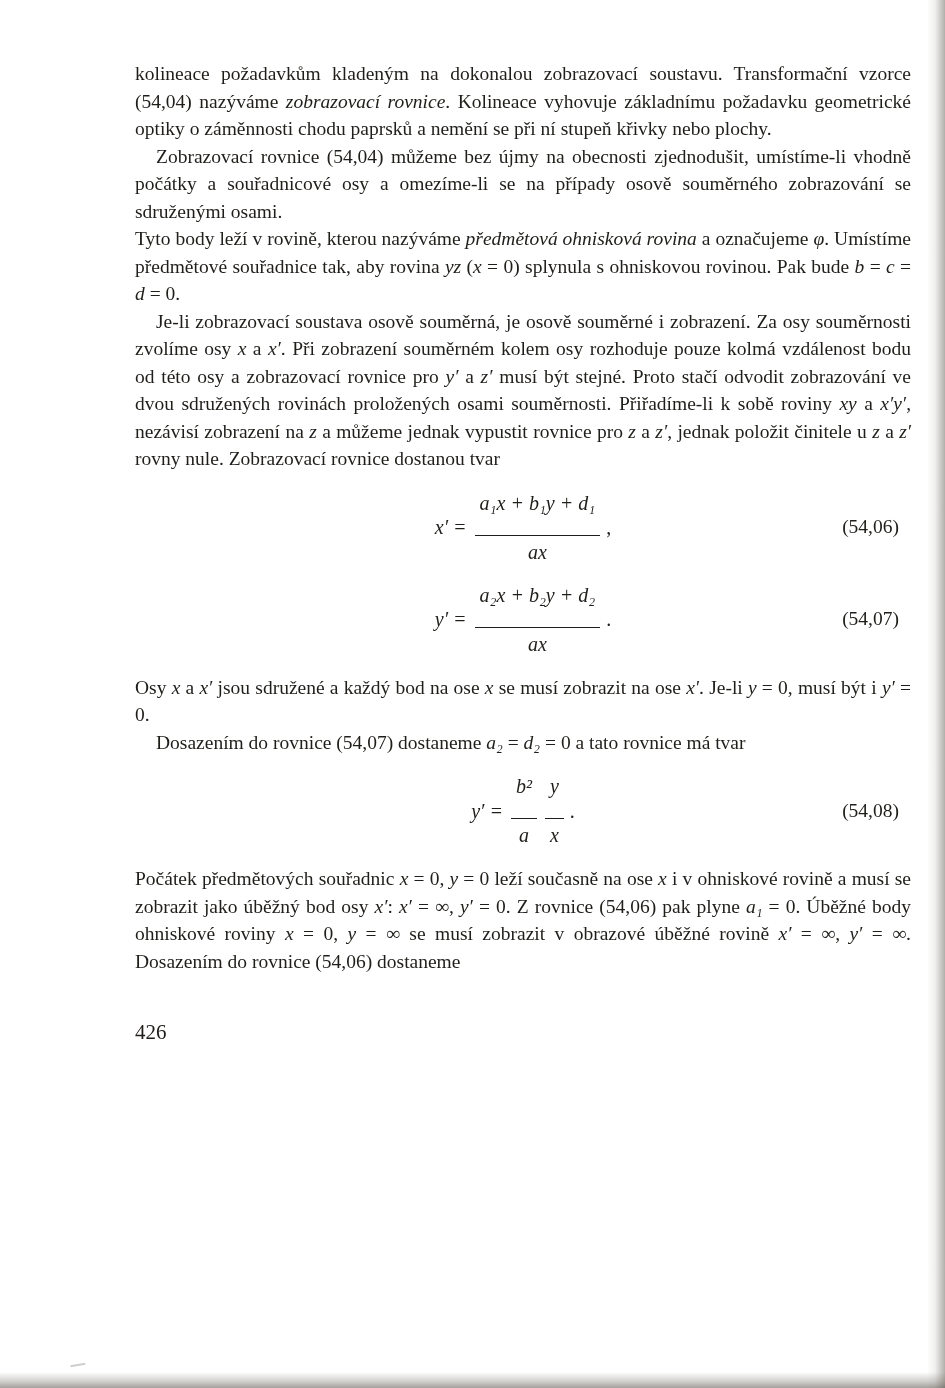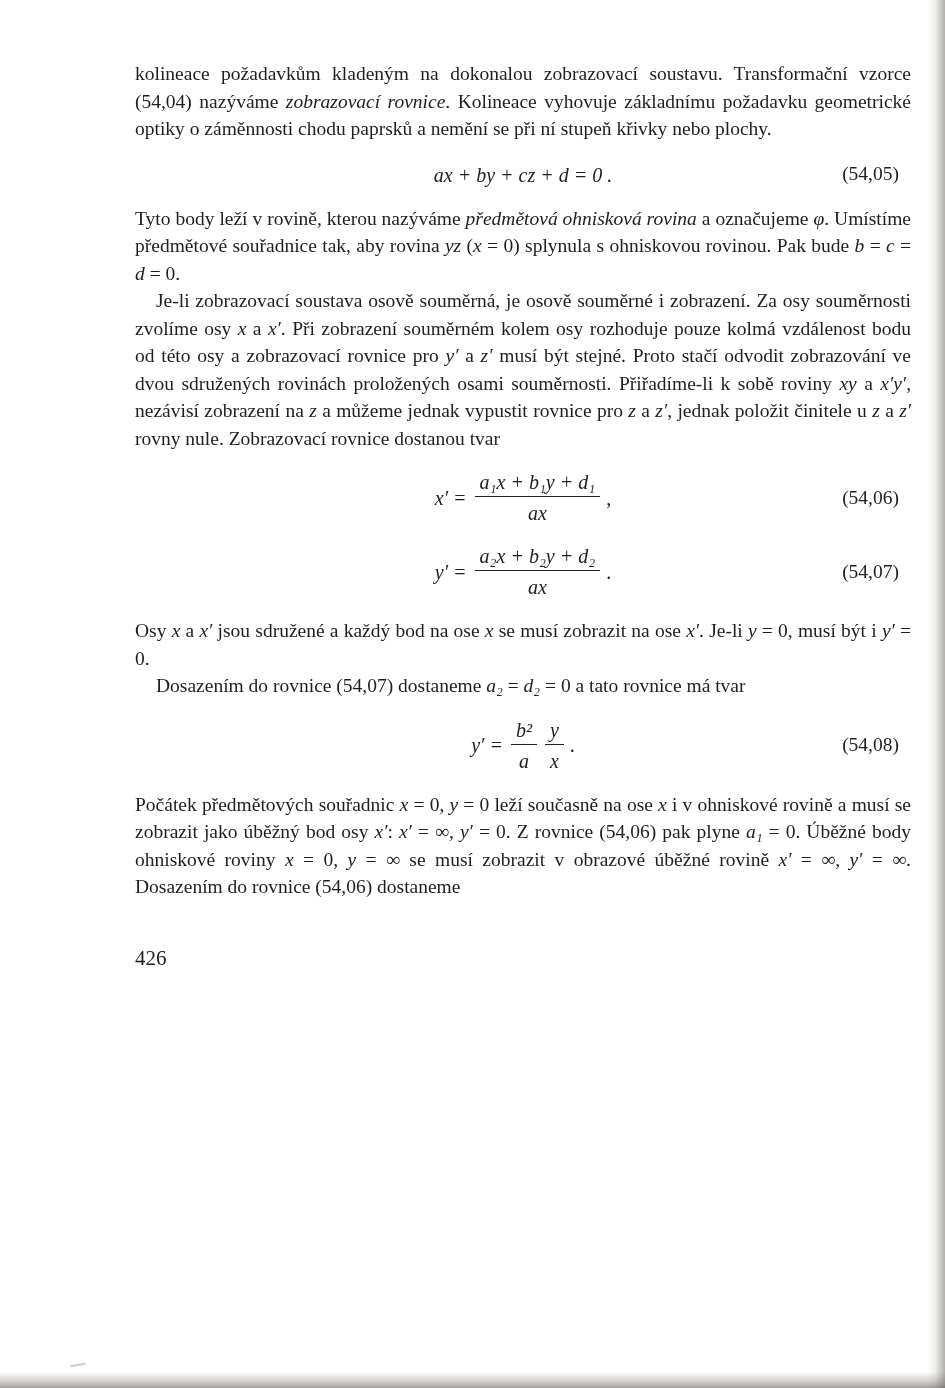--- a/index.html
+++ b/index.html
@@ -52,21 +52,21 @@
     gap: 8px;
     vertical-align: middle;
   }
   .frac {
     display: inline-flex;
     flex-direction: column;
     align-items: center;
   }
   .frac .num {
     display: block;
-    padding: 0 5px 1px 5px;
+    padding: 0 5px 19px 5px;
     border-bottom: 1.5px solid #201e1a;
   }
   .frac .den {
     display: block;
     padding: 3px 5px 0 5px;
   }
   .trail { margin-left: -2px; }
   .eq-tag {
     position: absolute;
     right: 12px;
@@ -110,27 +110,22 @@
 </style>
 </head>
 <body>
 
 <div class="page">
   <div class="content">
 
     <p class="para"><span>kolineace požadavkům kladeným na dokonalou zobrazovací soustavu. Transformační vzorce (54,04) nazýváme </span><span class="mi">zobrazovací rovnice</span><span>. Kolineace vyhovuje základnímu požadavku geometrické optiky o záměnnosti chodu paprsků a nemění se při ní stupeň křivky nebo plochy.</span></p>
 
 
+    <p class="para indent"><span>Zobrazovací rovnice (54,04) můžeme bez újmy na obecnosti zjednodušit, umístíme-li vhodně počátky a souřadnicové osy a omezíme-li se na případy osově souměrného zobrazování se sdruženými osami.</span></p>
 
-    <div class="equation">
-      <span class="eq-line">
-        <span class="mi">ax + by + cz + d = 0 .</span>
-      </span>
-      <span class="eq-tag">(54,05)</span>
-    </div>
 
     <p class="para"><span>Tyto body leží v rovině, kterou nazýváme </span><span class="mi">předmětová ohnisková rovina</span><span> a označujeme </span><span class="mi">φ</span><span>. Umístíme předmětové souřadnice tak, aby rovina </span><span class="mi">yz</span><span> (</span><span class="mi">x</span><span> = 0) splynula s ohniskovou rovinou. Pak bude </span><span class="mi">b</span><span> = </span><span class="mi">c</span><span> = </span><span class="mi">d</span><span> = 0.</span></p>
     <p class="para indent"><span>Je-li zobrazovací soustava osově souměrná, je osově souměrné i zobrazení. Za osy souměrnosti zvolíme osy </span><span class="mi">x</span><span> a </span><span class="mi">x′</span><span>. Při zobrazení souměrném kolem osy rozhoduje pouze kolmá vzdálenost bodu od této osy a zobrazovací rovnice pro </span><span class="mi">y′</span><span> a </span><span class="mi">z′</span><span> musí být stejné. Proto stačí odvodit zobrazování ve dvou sdružených rovinách proložených osami souměrnosti. Přiřadíme-li k sobě roviny </span><span class="mi">xy</span><span> a </span><span class="mi">x′y′</span><span>, nezávisí zobrazení na </span><span class="mi">z</span><span> a můžeme jednak vypustit rovnice pro </span><span class="mi">z</span><span> a </span><span class="mi">z′</span><span>, jednak položit činitele u </span><span class="mi">z</span><span> a </span><span class="mi">z′</span><span> rovny nule. Zobrazovací rovnice dostanou tvar</span></p>
 
     <div class="equation">
       <span class="eq-line">
         <span class="mi">x′ =</span>
         <span class="frac">
           <span class="num mi">a₁x + b₁y + d₁</span>
           <span class="den mi">ax</span>

